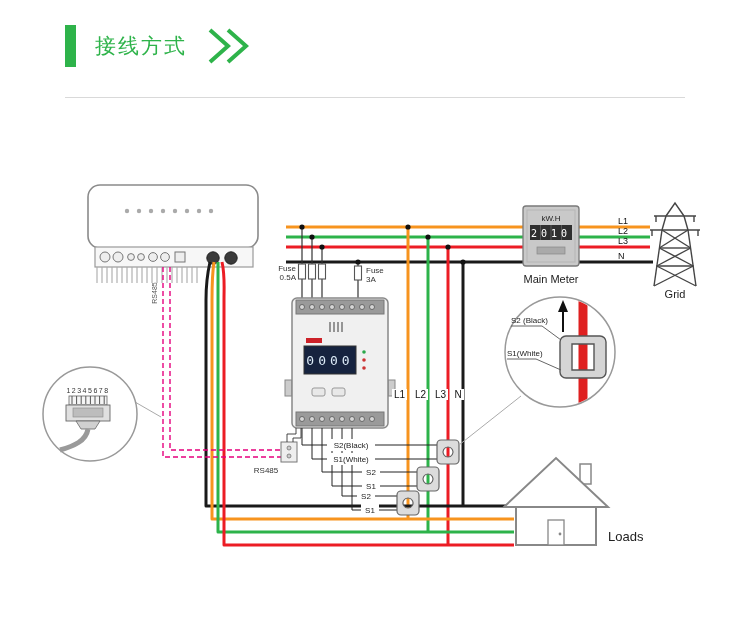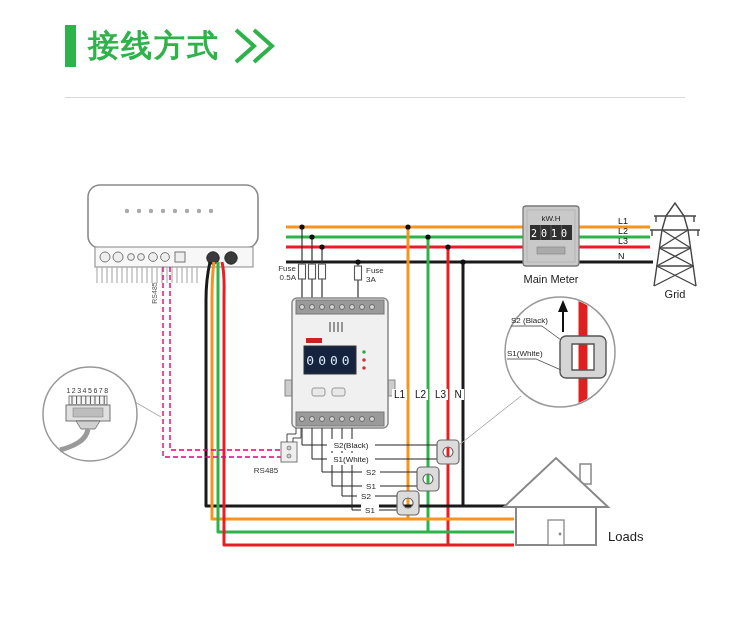--- a/index.html
+++ b/index.html
@@ -1,20 +1,20 @@
 <!DOCTYPE html>
 <html><head>
 <meta charset="utf-8">
 <style>
   html,body{margin:0;padding:0;background:#ffffff;}
   #stage{position:relative;width:750px;height:618px;background:#fff;overflow:hidden;
          font-family:"Liberation Sans", sans-serif;}
   .header{position:absolute;top:24px;left:65px;display:flex;align-items:center;gap:12px;}
   .accent-bar{width:11px;height:42px;background:#2eb34a;}
-  .header h1{margin:0;font-size:31px;font-weight:bold;color:#2eb34a;letter-spacing:2px;
+  .header h1{margin:7px;font-size:21px;font-weight:normal;color:#2eb34a;letter-spacing:2px;
              font-family:"Liberation Sans", sans-serif;}
   .divider{position:absolute;top:97px;left:65px;width:620px;height:1px;background:#d9d9d9;}
   svg text{font-family:"Liberation Sans", sans-serif;}
   .mono{font-family:"DejaVu Sans Mono", monospace;}
 </style>
 </head>
 <body>
 
 <div id="stage">
 

